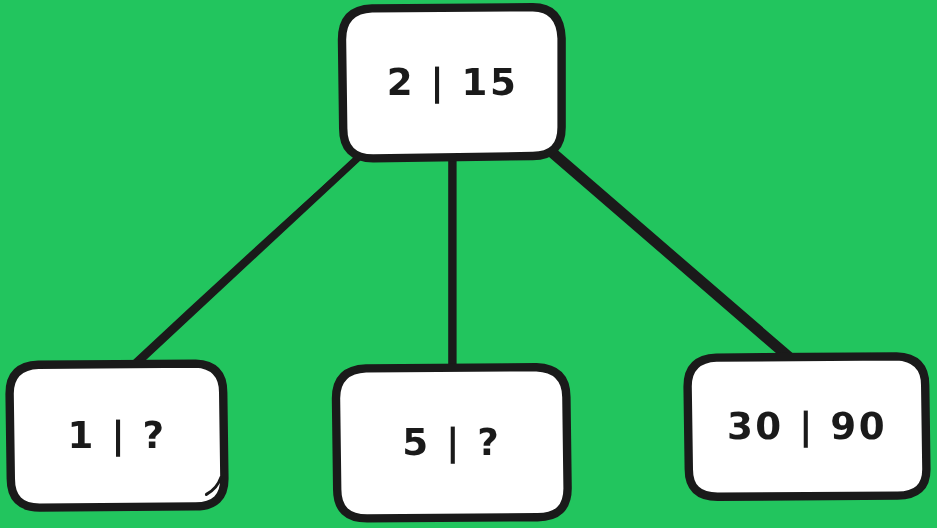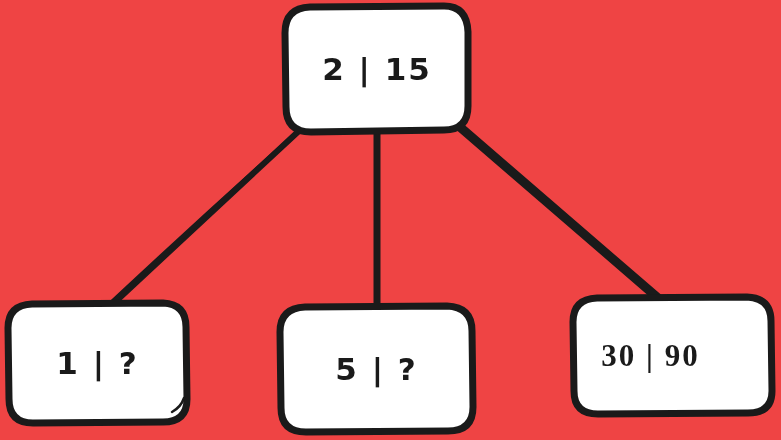--- a/index.html
+++ b/index.html
@@ -4,21 +4,21 @@
 <style>
   html, body {
     margin: 0;
     padding: 0;
     background: #ffffff;
   }
   #canvas {
     position: relative;
     width: 781px;
     height: 440px;
-    background: #ef4444;
+    background: #22c55e;
     overflow: hidden;
     font-family: "DejaVu Sans", sans-serif;
   }
   #diagram-svg {
     position: absolute;
     top: 0;
     left: 0;
     width: 781px;
     height: 440px;
   }
@@ -32,21 +32,21 @@
     font-weight: 600;
     color: #1a1a1a;
     letter-spacing: 2px;
     white-space: nowrap;
     user-select: none;
     pointer-events: none;
   }
   #label-root   { left: 285px; top: 5px;   width: 184px; height: 127px; }
   #label-left   { left: 8px;   top: 303px; width: 179px; height: 120px; }
   #label-middle { left: 280px; top: 306px; width: 193px; height: 126px; }
-  #label-right  { left: 551px; top: 297px; width: 199px; height: 117px; font-family: Liberation Serif, serif; }
+  #label-right  { left: 573px; top: 297px; width: 199px; height: 117px; }
 </style>
 </head>
 <body>
 
 <div id="canvas">
 
   <svg id="diagram-svg" viewBox="0 0 781 440">
 
     <g>
 

